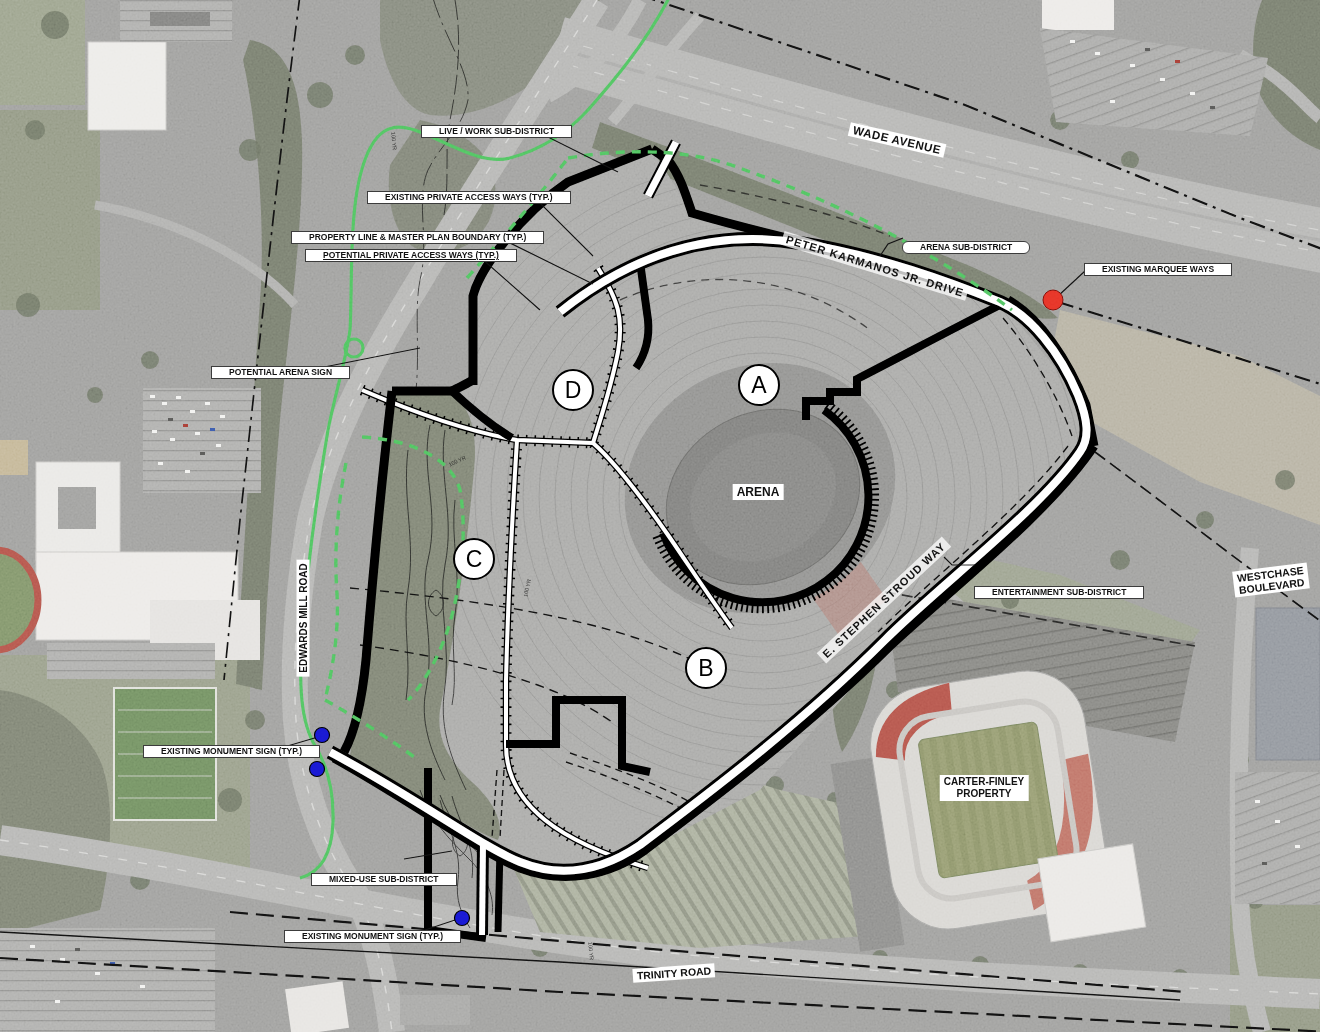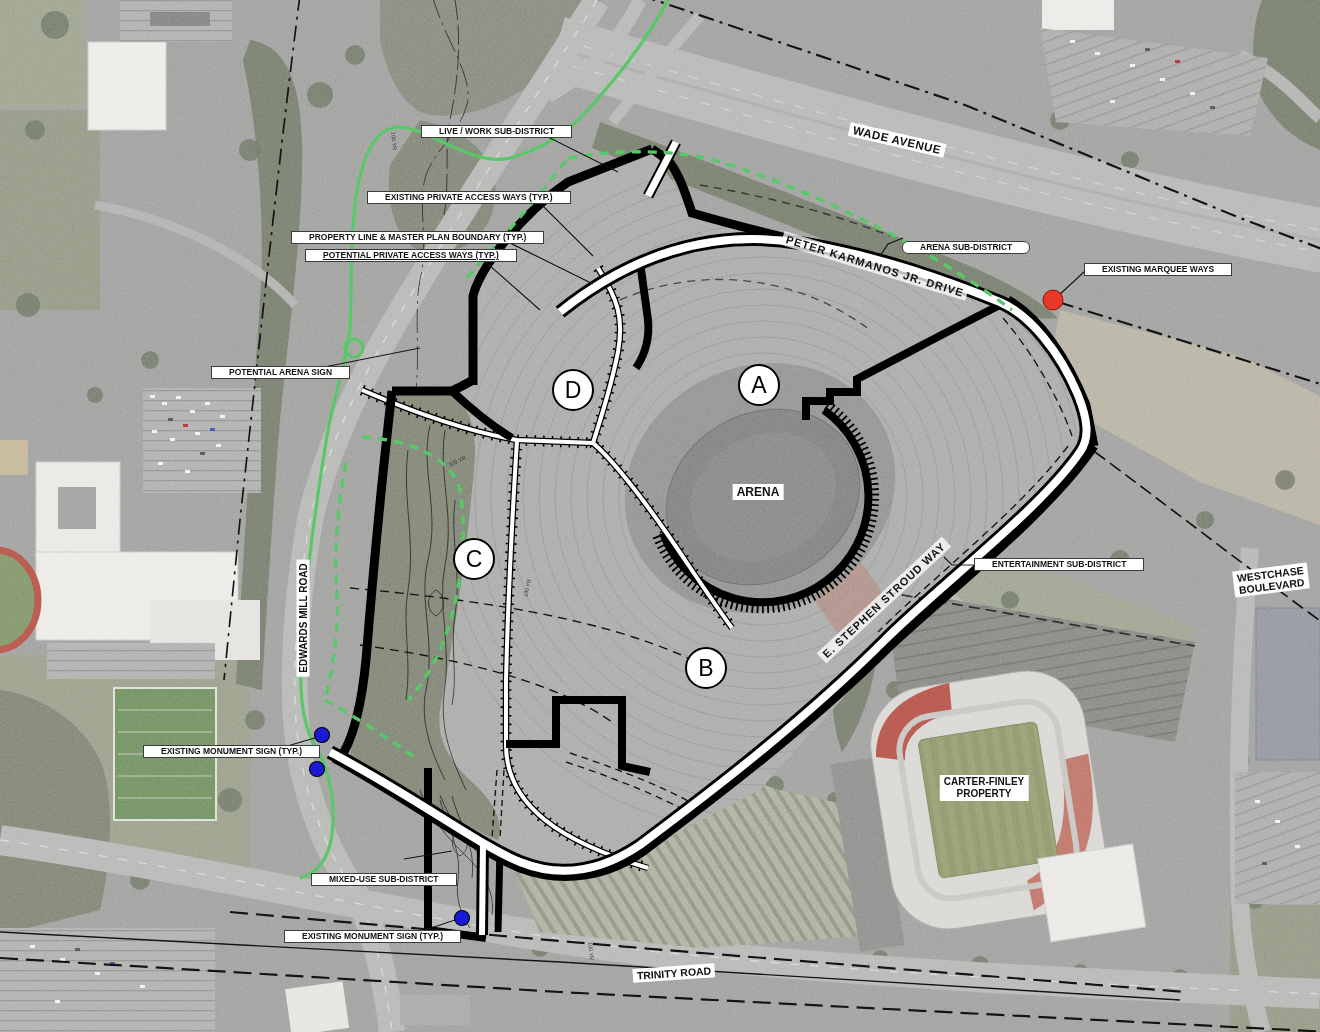--- a/index.html
+++ b/index.html
@@ -401,21 +401,21 @@
   <rect class="noise" width="1320" height="1032" filter="url(#grain)"></rect>
 </svg>
 
 <div class="callout" style="left:421px;top:125px;">LIVE / WORK SUB-DISTRICT</div>
 <div class="callout" style="left:367px;top:191px;">EXISTING PRIVATE ACCESS WAYS (TYP.)</div>
 <div class="callout" style="left:291px;top:231px;">PROPERTY LINE &amp; MASTER PLAN BOUNDARY (TYP.)</div>
 <div class="callout" style="left:305px;top:249px;text-decoration:underline;">POTENTIAL PRIVATE ACCESS WAYS (TYP.)</div>
 <div class="callout" style="left:211px;top:366px;">POTENTIAL ARENA SIGN</div>
 <div class="callout" style="left:902px;top:241px;border-radius:6px;">ARENA SUB-DISTRICT</div>
 <div class="callout" style="left:1084px;top:263px;">EXISTING MARQUEE WAYS</div>
-<div class="callout" style="left:974px;top:558px;">ENTERTAINMENT SUB-DISTRICT</div>
+<div class="callout" style="left:974px;top:586px;">ENTERTAINMENT SUB-DISTRICT</div>
 <div class="callout" style="left:143px;top:745px;">EXISTING MONUMENT SIGN (TYP.)</div>
 <div class="callout" style="left:311px;top:873px;">MIXED-USE SUB-DISTRICT</div>
 <div class="callout" style="left:284px;top:930px;">EXISTING MONUMENT SIGN (TYP.)</div>
 
 <div class="roadname" style="left:897px;top:140px;font-size:11.5px;letter-spacing:.5px;transform:translate(-50%,-50%) rotate(13deg);">WADE AVENUE</div>
 <div class="roadname onroad" style="left:875px;top:266px;font-size:11px;letter-spacing:1px;transform:translate(-50%,-50%) rotate(17deg);">PETER KARMANOS JR. DRIVE</div>
 <div class="roadname onroad" style="left:884px;top:600px;font-size:11px;letter-spacing:1px;transform:translate(-50%,-50%) rotate(-43deg);">E. STEPHEN STROUD WAY</div>
 <div class="roadname" style="left:303px;top:618px;font-size:10px;transform:translate(-50%,-50%) rotate(-90deg);">EDWARDS MILL ROAD</div>
 <div class="roadname" style="left:674px;top:973px;font-size:10.5px;transform:translate(-50%,-50%) rotate(-4deg);">TRINITY ROAD</div>
 <div class="roadname twoline" style="left:1271px;top:580px;font-size:10.5px;transform:translate(-50%,-50%) rotate(-7deg);">

